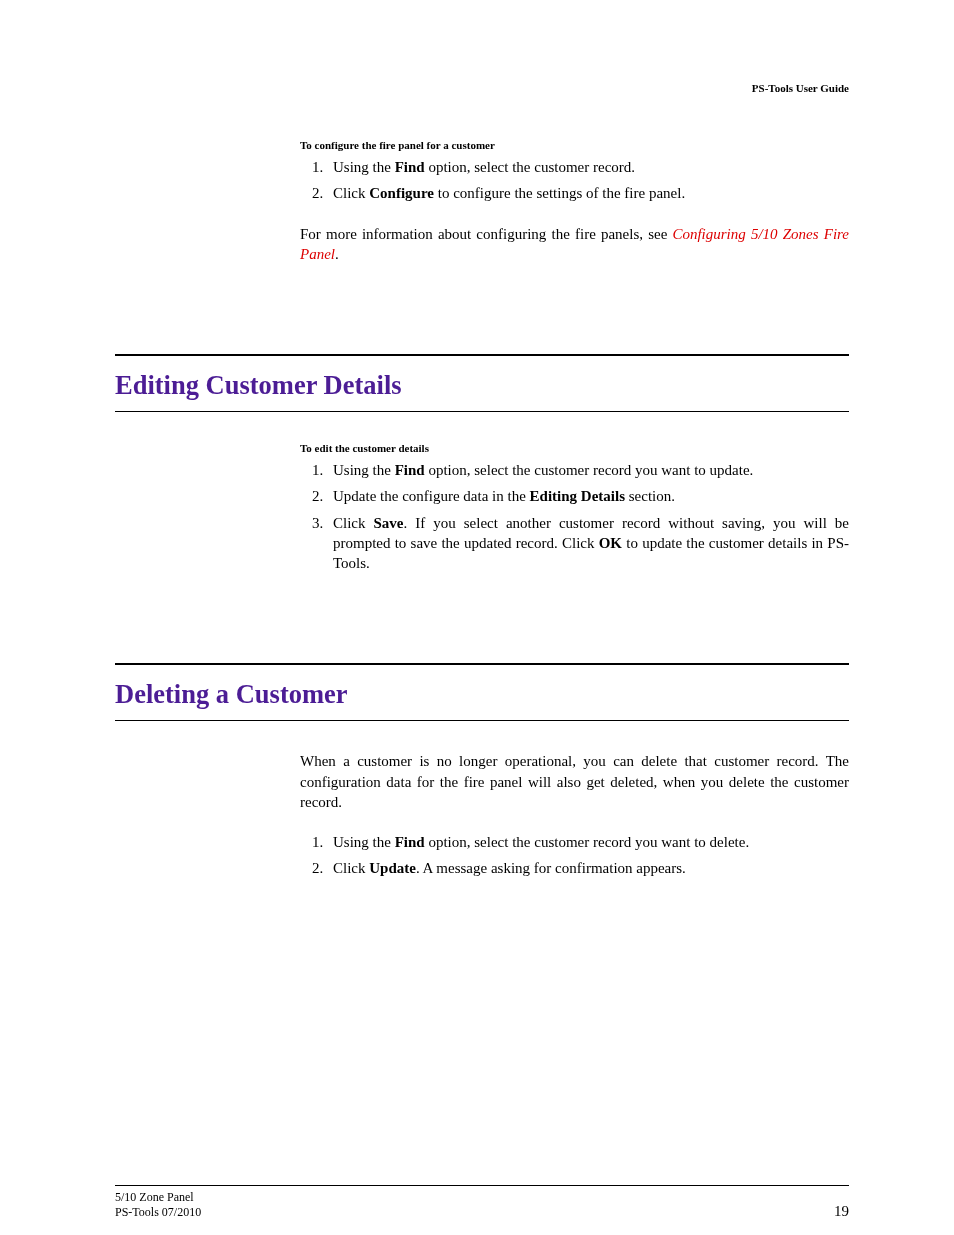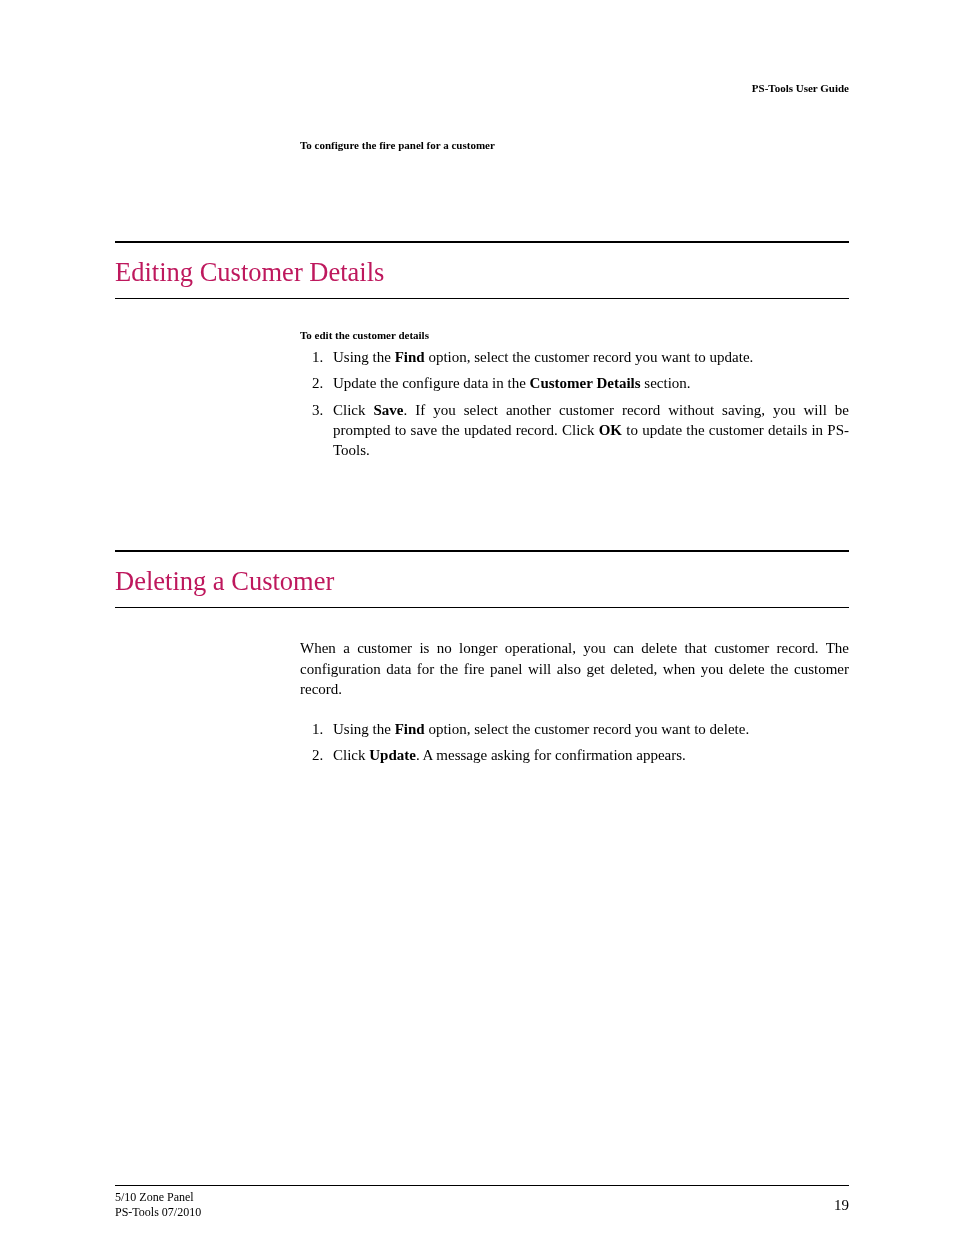--- a/index.html
+++ b/index.html
@@ -53,23 +53,23 @@
   }
   .link {
     color: #d00;
     font-style: italic;
   }
   .section-divider-top {
     border-top: 2.5px solid #000;
     margin-top: 90px;
   }
   .section-title {
-    color: #be185d;
+    color: #4c1d95;
     font-size: 26.5px;
-    font-weight: normal;
+    font-weight: bold;
     margin: 14px 0 10px 0;
   }
   .section-divider-bottom {
     border-top: 1px solid #000;
     margin-bottom: 30px;
   }
   b { font-weight: bold; }
 
   .footer {
     position: absolute;
@@ -77,49 +77,60 @@
     right: 105px;
     bottom: 42px;
   }
   .footer-rule {
     border-top: 1px solid #000;
     margin-bottom: 4px;
   }
   .footer-row {
     display: flex;
     justify-content: space-between;
-    align-items: center;
+    align-items: flex-end;
     font-size: 12px;
   }
   .footer-left { line-height: 1.25; }
   .footer-right { font-size: 15px; }
 </style>
 </head>
 <body>
 
 <div class="page">
 
   <div class="header-right">PS-Tools User Guide</div>
 
   <div class="content-col">
     <p class="subhead">To configure the fire panel for a customer</p>
+    <ol class="steps">
+      <li>
+        <span>Using the </span><b>Find</b><span> option, select the customer record.</span>
+      </li>
+      <li>
+        <span>Click </span><b>Configure</b><span> to configure the settings of the fire panel.</span>
+      </li>
+    </ol>
+    <p class="para">
+      <span>For more information about configuring the fire panels, see </span><span class="link">Configuring 5/10 Zones Fire Panel</span><span>.</span>
+    </p>
   </div>
 
   <div class="section-divider-top"></div>
   <div class="section-title">Editing Customer Details</div>
   <div class="section-divider-bottom"></div>
 
   <div class="content-col">
     <p class="subhead">To edit the customer details</p>
     <ol class="steps">
       <li>
         <span>Using the </span><b>Find</b><span> option, select the customer record you want to update.</span>
       </li>
       <li>
-        <span>Update the configure data in the </span><b>Customer Details</b><span> section.</span>
+        <span>Update the configure data in the </span><b>Editing Details</b><span> section.</span>
       </li>
       <li>
         <span>Click </span><b>Save</b><span>. If you select another customer record without saving, you will be prompted to save the updated record. Click </span><b>OK</b><span> to update the customer details in PS-Tools.</span>
       </li>
     </ol>
   </div>
 
   <div class="section-divider-top"></div>
   <div class="section-title">Deleting a Customer</div>
   <div class="section-divider-bottom"></div>

